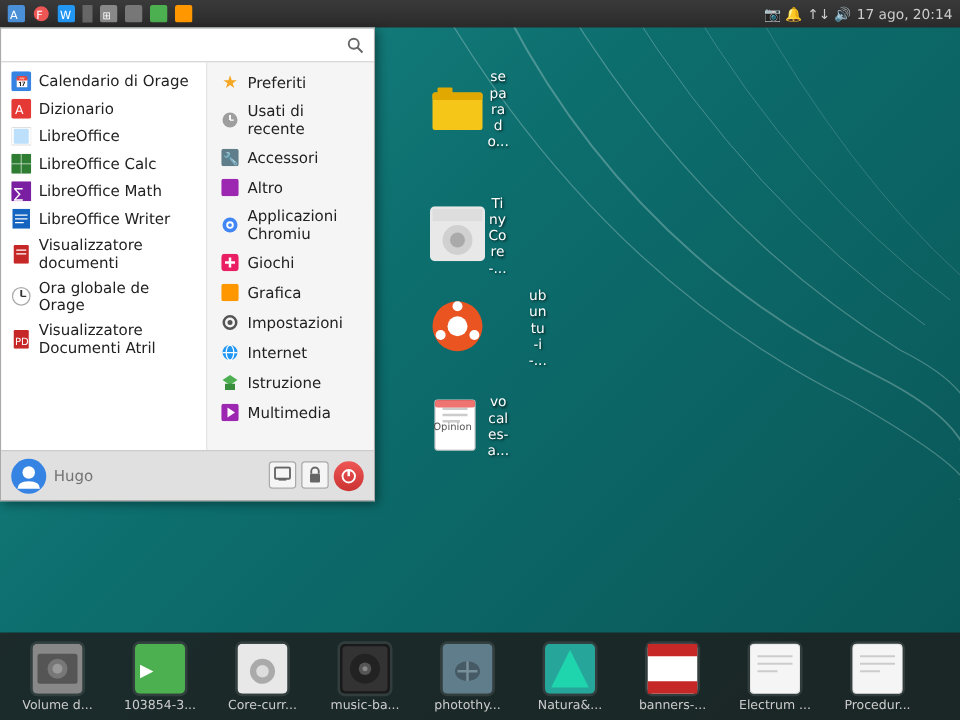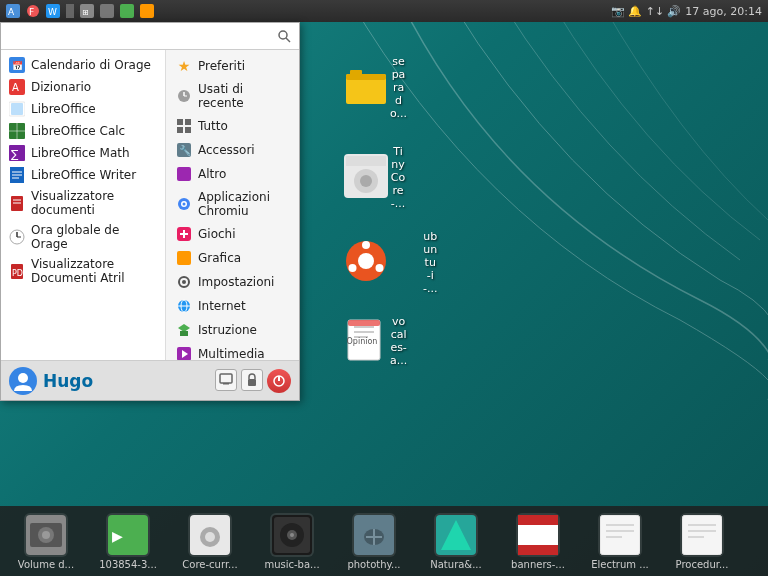--- a/index.html
+++ b/index.html
@@ -156,23 +156,23 @@
     }
     .user-avatar {
       width: 28px; height: 28px;
       border-radius: 50%;
       background: #3584e4;
       display: flex; align-items: center; justify-content: center;
       color: #fff;
       font-size: 14px;
     }
     .user-name {
-      font-size: 17px;
-      font-weight: bold;
-      color: #0369a1;
+      font-size: 12px;
+      font-weight: normal;
+      color: #737373;
       flex: 1;
     }
     .bottom-btns {
       display: flex; gap: 4px;
     }
     .bottom-btn {
       width: 22px; height: 22px;
       border: 1px solid #aaa;
       background: #f5f5f5;
       border-radius: 3px;
@@ -442,31 +442,20 @@
                 <circle cx="7" cy="7" r="6" fill="#9e9e9e"></circle>
                 <line x1="7" y1="7" x2="7" y2="3" stroke="#fff" stroke-width="1.5"></line>
                 <line x1="7" y1="7" x2="10" y2="7" stroke="#fff" stroke-width="1"></line>
               </svg>
             </div>
           <span>Usati di recente</span>
         </div>
         <div class="cat-item">
           <div class="item-icon">
               <svg width="14" height="14" viewBox="0 0 14 14">
-                <rect width="6" height="6" fill="#666"></rect>
-                <rect x="8" width="6" height="6" fill="#666"></rect>
-                <rect y="8" width="6" height="6" fill="#666"></rect>
-                <rect x="8" y="8" width="6" height="6" fill="#666"></rect>
-              </svg>
-            </div>
-          <span>Tutto</span>
-        </div>
-        <div class="cat-item">
-          <div class="item-icon">
-              <svg width="14" height="14" viewBox="0 0 14 14">
                 <rect width="14" height="14" rx="2" fill="#607d8b"></rect>
                 <text x="2" y="11" font-size="10" fill="#fff">🔧</text>
               </svg>
             </div>
           <span>Accessori</span>
         </div>
         <div class="cat-item">
           <div class="item-icon">
               <svg width="14" height="14" viewBox="0 0 14 14">
                 <rect width="14" height="14" rx="2" fill="#9c27b0"></rect>
@@ -578,21 +567,21 @@
     <div class="icon-img">
       <svg width="44" height="44" viewBox="0 0 44 44">
           <rect x="2" y="10" width="40" height="30" rx="2" fill="#f5c518"></rect>
           <rect x="2" y="10" width="40" height="6" rx="2" fill="#e0a800"></rect>
           <rect x="6" y="6" width="12" height="6" rx="1" fill="#e0a800"></rect>
         </svg>
     </div>
     <span class="icon-label">separado...</span>
   </div>
 
-  <div class="desktop-icon" style="top:140px;left:340px;">
+  <div class="desktop-icon" style="top:151px;left:340px;">
     <div class="icon-img">
       <svg width="44" height="44" viewBox="0 0 44 44">
           <rect width="44" height="44" rx="4" fill="#e8e8e8"></rect>
           <rect x="2" y="2" width="40" height="10" fill="#ddd"></rect>
           <circle cx="22" cy="27" r="12" fill="#d0d0d0"></circle>
           <circle cx="22" cy="27" r="6" fill="#aaa"></circle>
         </svg>
     </div>
     <span class="icon-label">TinyCore-...</span>
   </div>

